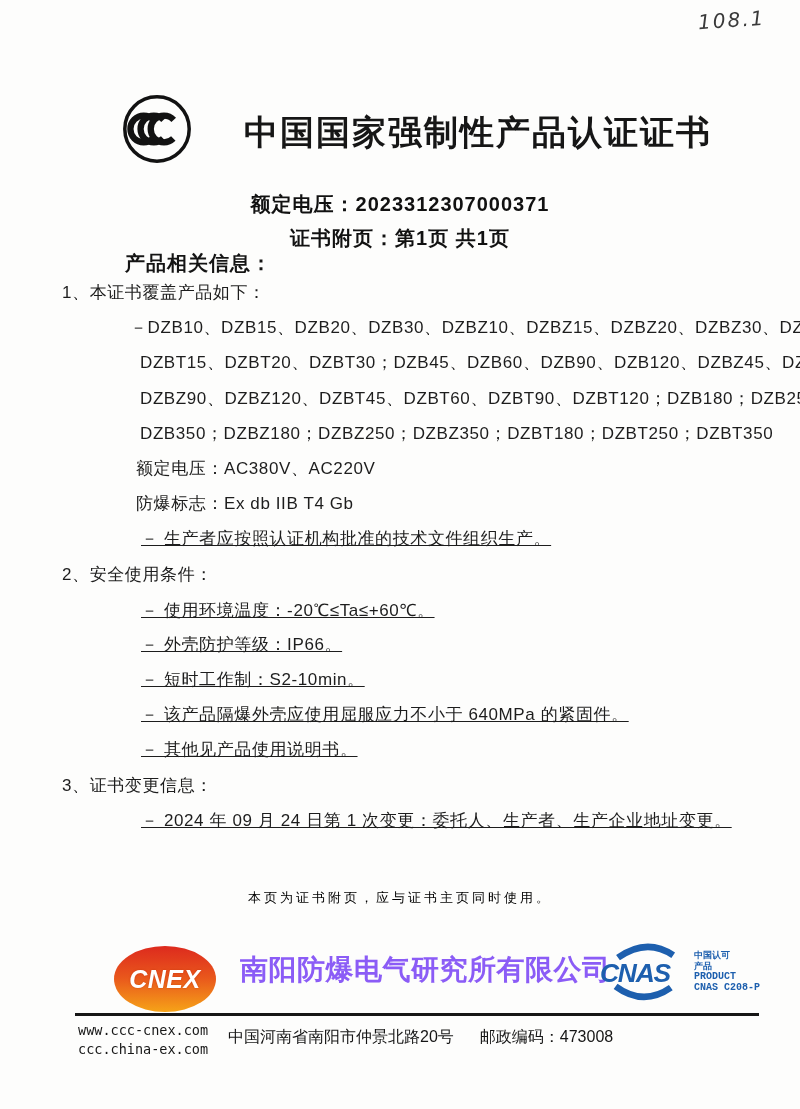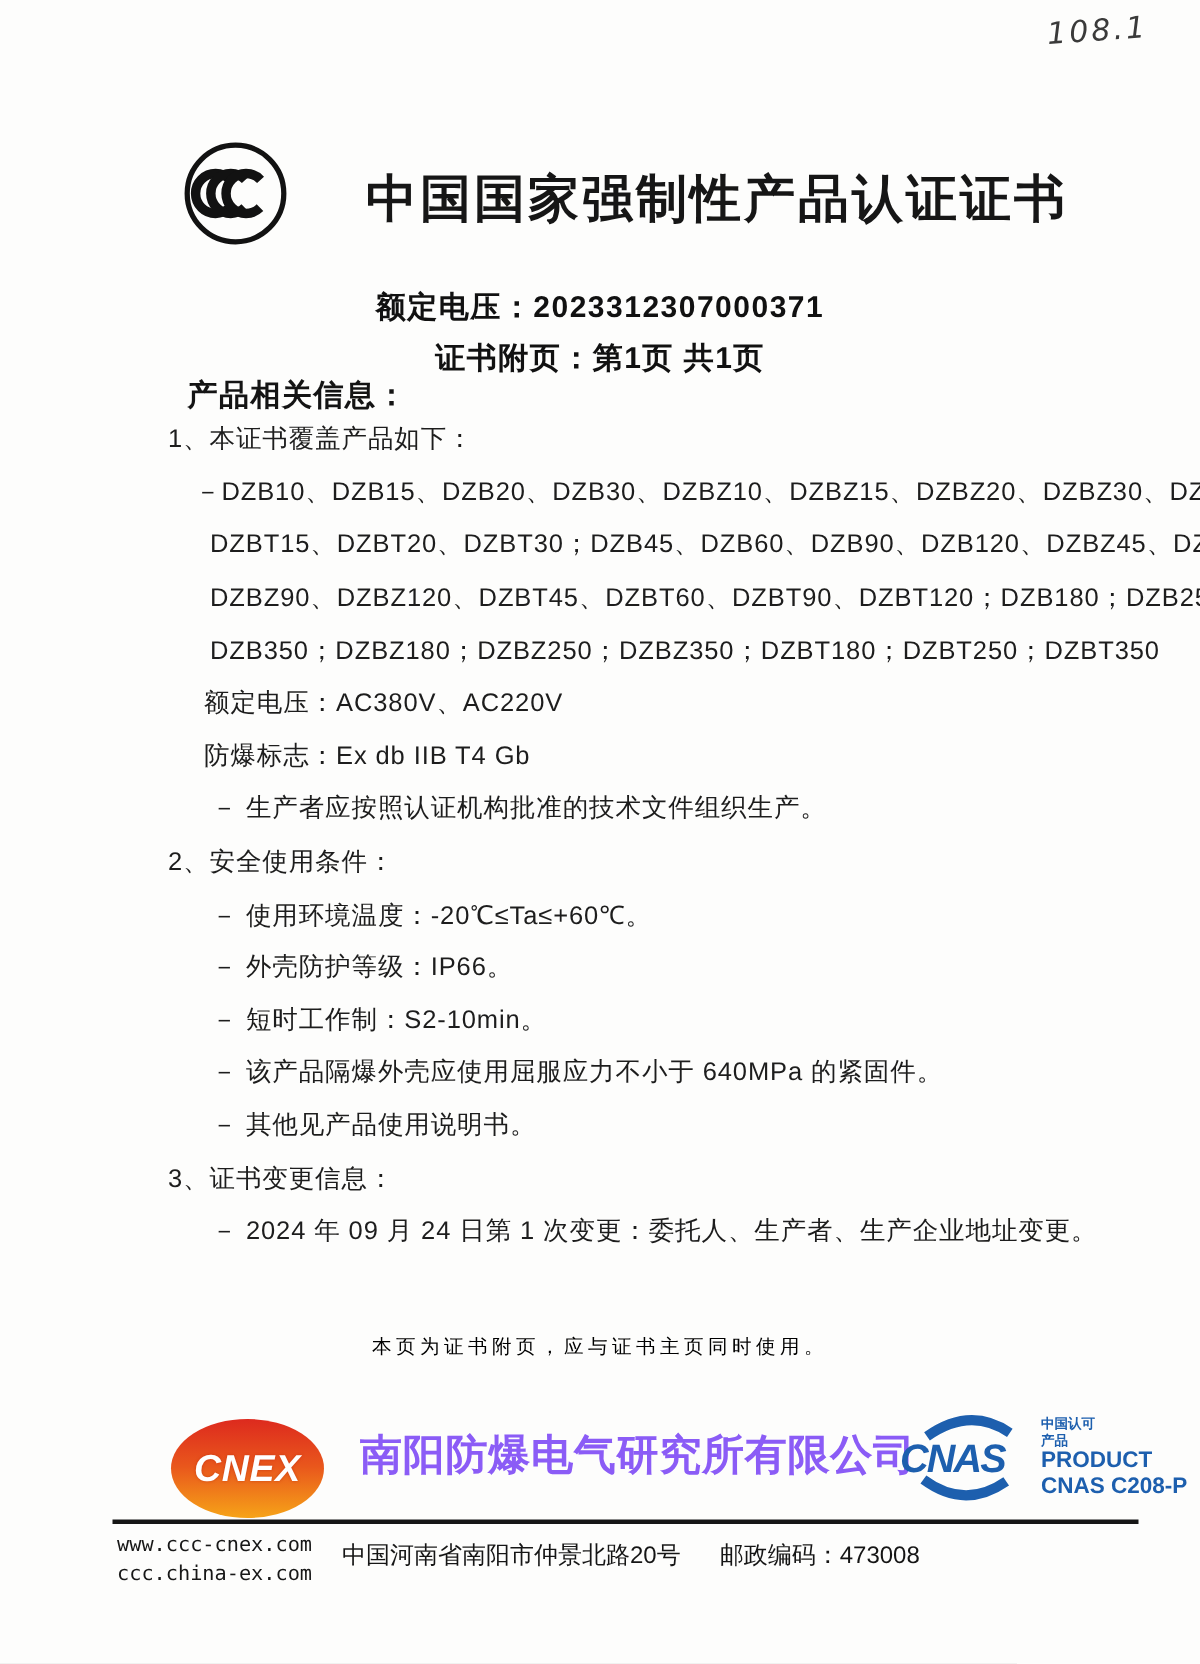--- a/index.html
+++ b/index.html
@@ -64,25 +64,25 @@
     color: #141414;
   }
   .body-lines { position: absolute; top: 281px; left: 0; width: 800px; }
   .bline {
     height: 35.2px;
     font-size: 17px;
     letter-spacing: 0.6px;
     color: #1d1d1d;
     white-space: nowrap;
   }
-  .bline.num { padding-left: 112px; }
+  .bline.num { padding-left: 62px; }
   .bline.dashfirst { padding-left: 130px; }
   .bline.cont { padding-left: 140px; }
   .bline.spec { padding-left: 92px; margin-left: 44px; }
-  .bline.dash { padding-left: 141px; }
+  .bline.dash { padding-left: 141px; text-decoration: underline; }
 
   .notice {
     position: absolute;
     top: 889px;
     left: 0;
     width: 100%;
     text-align: center;
     font-size: 13px;
     letter-spacing: 3px;
     color: #000000;
@@ -120,21 +120,21 @@
     color: #8b5cf6;
     white-space: nowrap;
   }
   .cnas-block { position: absolute; top: 941px; left: 600px; display: flex; align-items: center; }
   .cnas-side {
     margin-left: 4px;
     line-height: 1.15;
     white-space: nowrap;
   }
   .cnas-side .zh { font-size: 9px; font-weight: bold; }
-  .cnas-side .en { font-size: 15px; font-weight: bold; }
+  .cnas-side .en { font-size: 10px; font-weight: bold; font-family: Liberation Mono, monospace; }
 
   
   .footer-rule {
     position: absolute;
     top: 1013px;
     left: 75px;
     width: 684px;
     height: 3px;
     background: #161616;
   }

